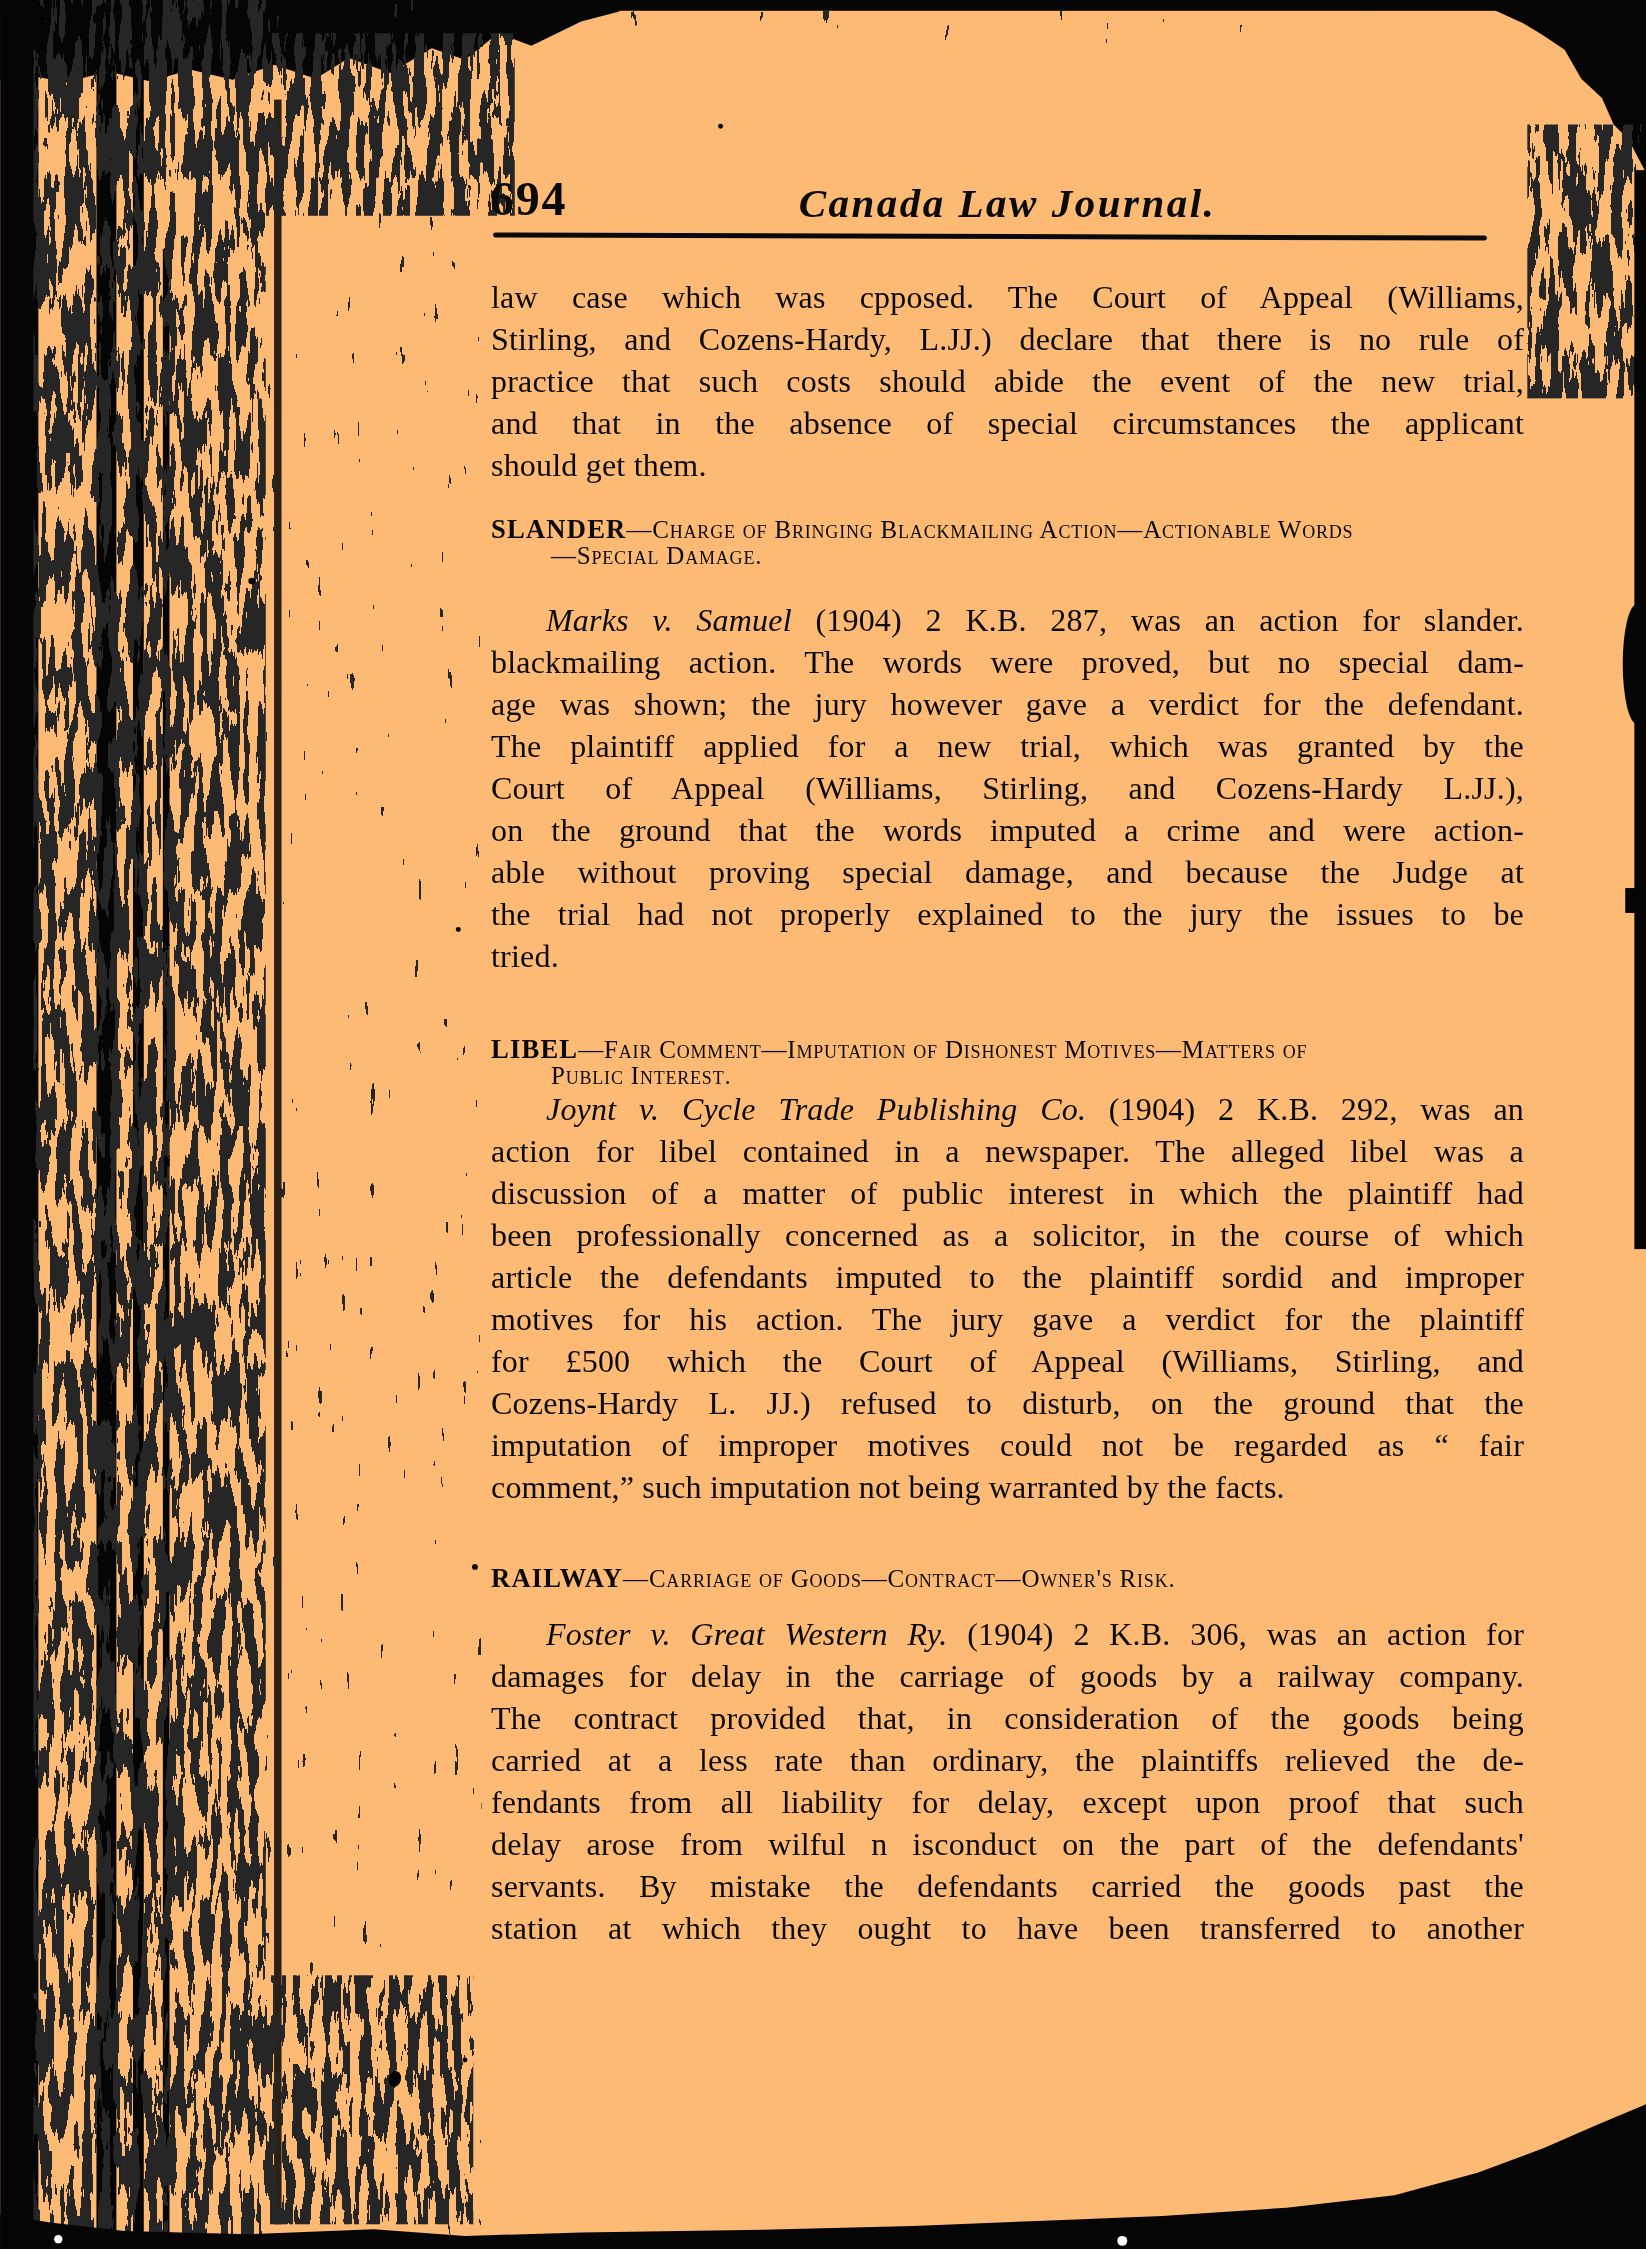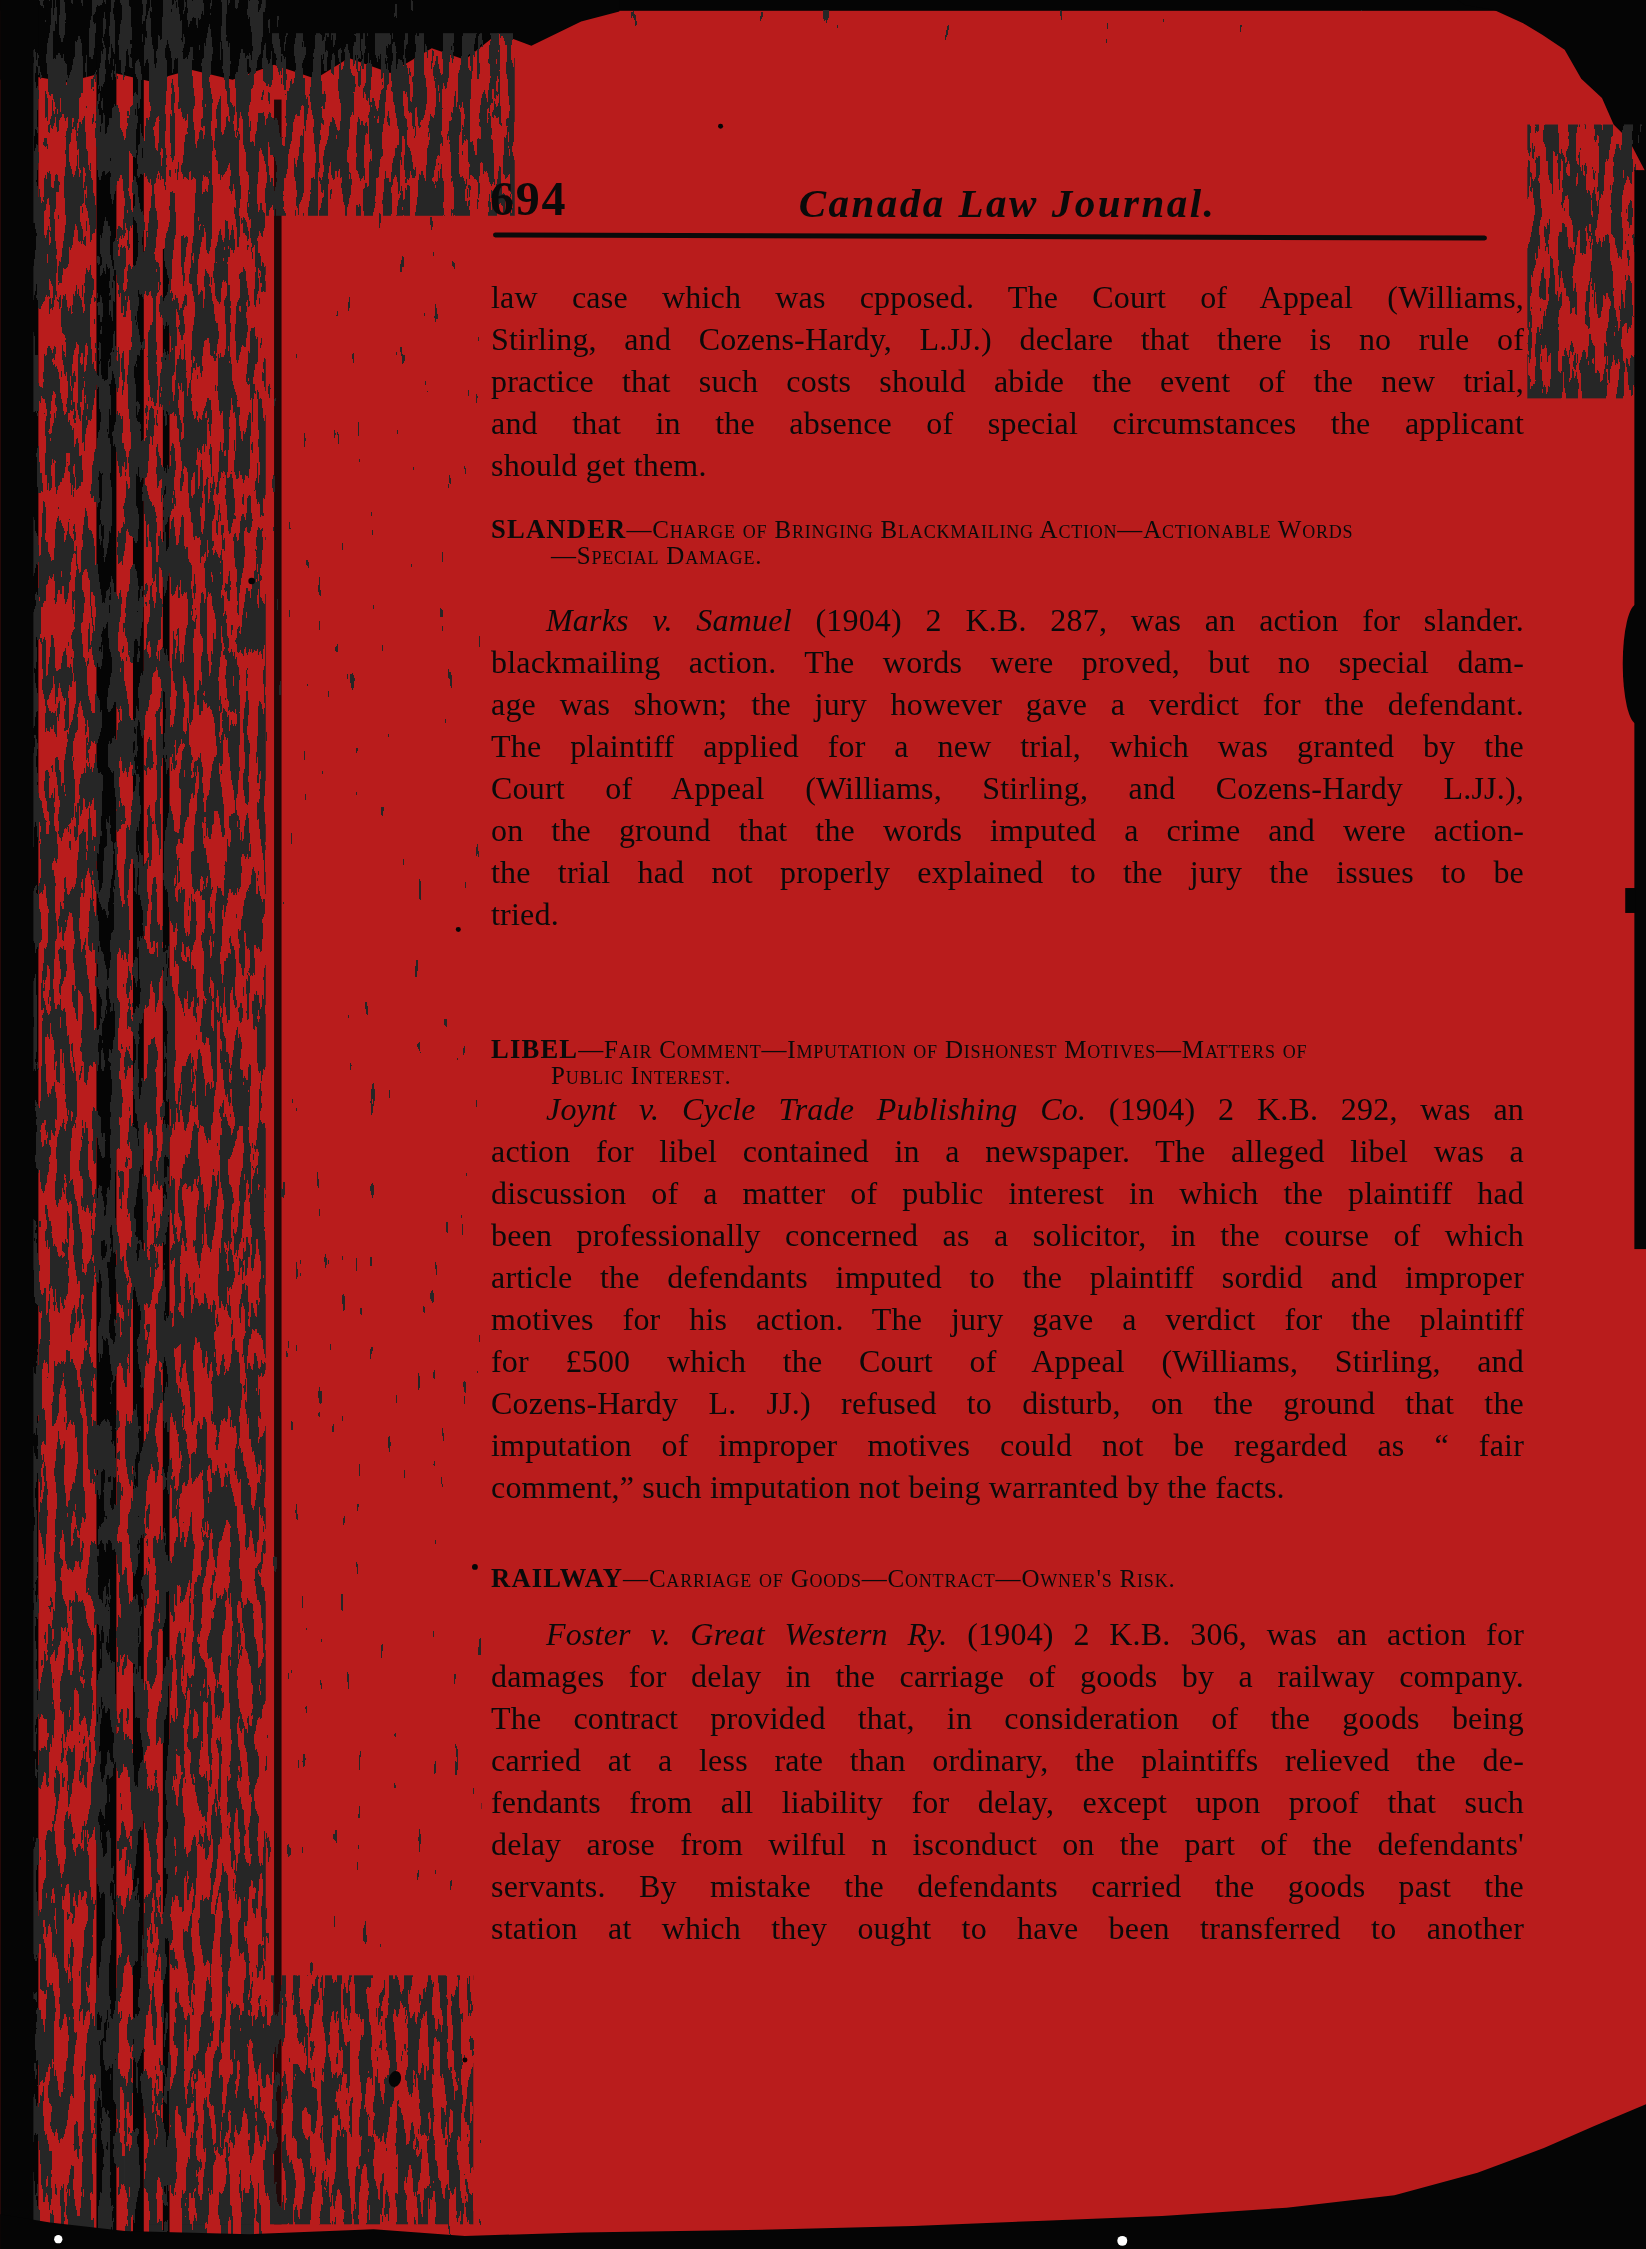--- a/index.html
+++ b/index.html
@@ -1,19 +1,19 @@
 <!DOCTYPE html>
 <html style="font-size:13.3px"><head>
 <meta charset="utf-8">
 <style>
   html,body{margin:0;padding:0;background:#555;}
   .sheet{
     position:relative;
     width:1647px;height:2250px;
-    background:#b91c1c;
+    background:#fdba74;
     overflow:hidden;
     font-family:"Liberation Serif","DejaVu Serif",serif;
     color:#0a0a0a;
   }
   .artifacts{position:absolute;left:0;top:0;width:1647px;height:2250px;pointer-events:none;}
 
   
   .pageno{
     position:absolute;left:490px;top:171px;
     font-size:48px;font-weight:bold;letter-spacing:1.7px;
@@ -145,20 +145,21 @@
     <div class="ln indent2">—Special Damage.</div>
   </div>
 
   <div class="block" style="top:599px">
     <div class="ln first"><span class="case">Marks v. Samuel</span><span> (1904) 2 K.B. 287, was an action for slander.</span></div>
     <div class="ln">blackmailing action. The words were proved, but no special dam-</div>
     <div class="ln">age was shown; the jury however gave a verdict for the defendant.</div>
     <div class="ln">The plaintiff applied for a new trial, which was granted by the</div>
     <div class="ln">Court of Appeal (Williams, Stirling, and Cozens-Hardy L.JJ.),</div>
     <div class="ln">on the ground that the words imputed a crime and were action-</div>
+    <div class="ln">able without proving special damage, and because the Judge at</div>
     <div class="ln">the trial had not properly explained to the jury the issues to be</div>
     <div class="ln nj">tried.</div>
   </div>
 
   <div class="block catch" style="top:1036px">
     <div class="ln"><b class="lead">LIBEL</b><span>—Fair Comment—Imputation of Dishonest Motives—Matters of</span></div>
     <div class="ln indent2">Public Interest.</div>
   </div>
 
   <div class="block" style="top:1088px">

